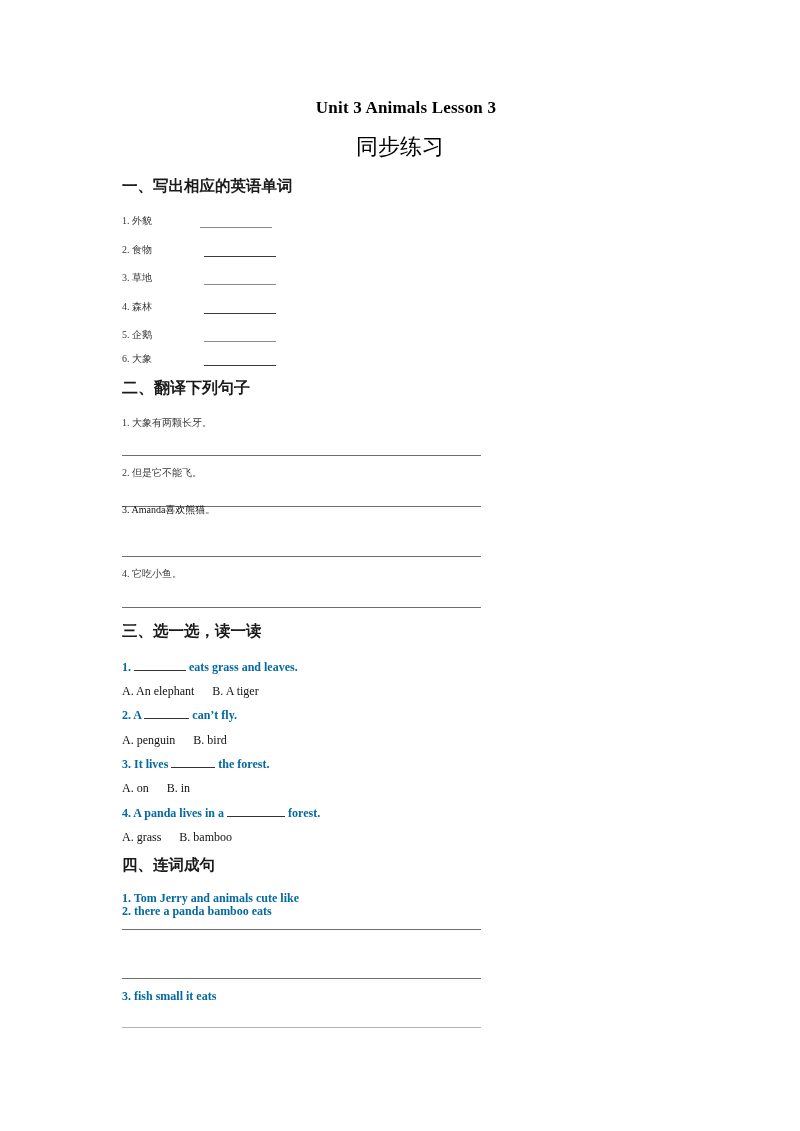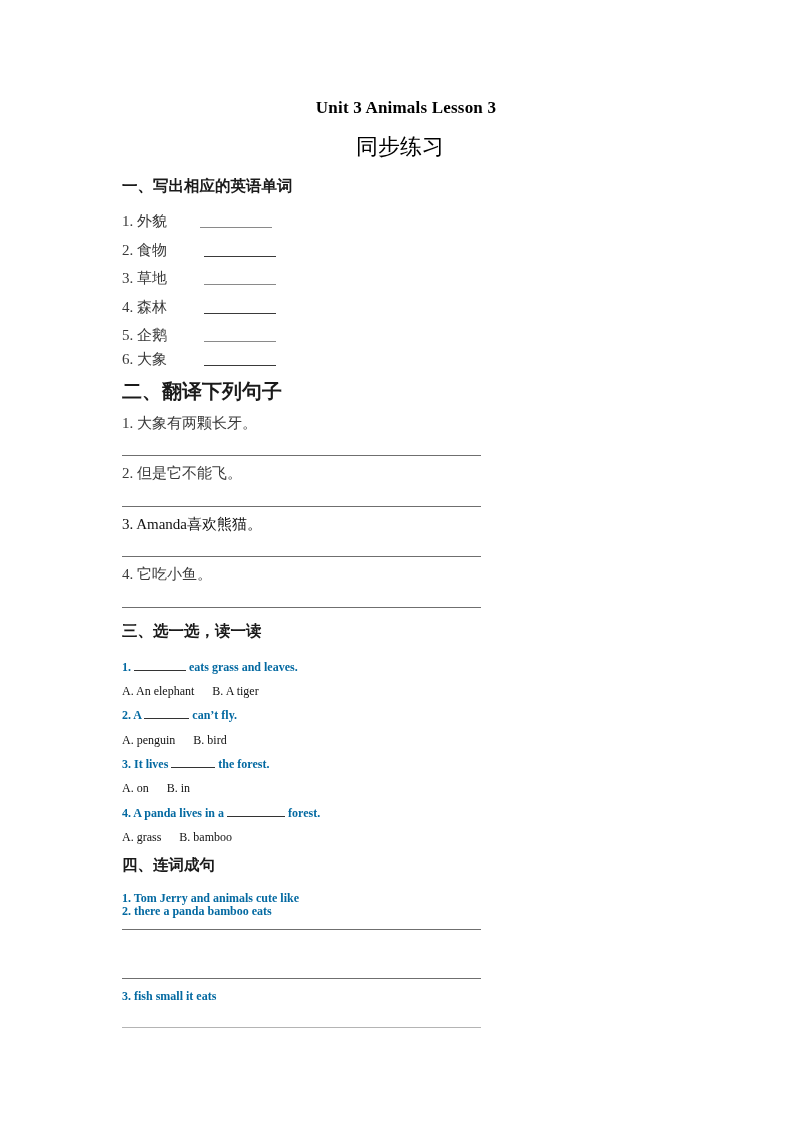--- a/index.html
+++ b/index.html
@@ -62,27 +62,27 @@
     font-size: 15.5px;
     font-weight: bold;
     color: #1a1a1a;
     position: absolute;
     left: 0;
     white-space: nowrap;
   }
   .section-heading.serif-bold {
     font-family: "Liberation Serif", "DejaVu Serif", serif;
     font-weight: bold;
-    font-size: 20px;
+    font-size: 16px;
   }
 
   .item-line {
     position: absolute;
     left: 0;
-    font-size: 15px;
+    font-size: 10px;
     line-height: 14px;
     color: #3a3a3a;
     white-space: nowrap;
     font-family: "Liberation Serif", "DejaVu Serif", serif;
   }
   .item-line.dark {
     color: #111111;
   }
 
   
@@ -192,21 +192,21 @@
       <span>大象有两颗长牙。</span>
     </div>
     <div class="answer-rule" style="top:455px;"></div>
 
     <div class="item-line" style="top:466px;">
       <span>2.</span>
       <span>但是它不能飞。</span>
     </div>
     <div class="answer-rule" style="top:506px;"></div>
 
-    <div class="item-line dark" style="top:517px;">
+    <div class="item-line dark" style="top:503px;">
       <span>3.</span>
       <span>Amanda喜欢熊猫。</span>
     </div>
     <div class="answer-rule" style="top:556px;"></div>
 
     <div class="item-line" style="top:567px;">
       <span>4.</span>
       <span>它吃小鱼。</span>
     </div>
     <div class="answer-rule" style="top:607px;"></div>

